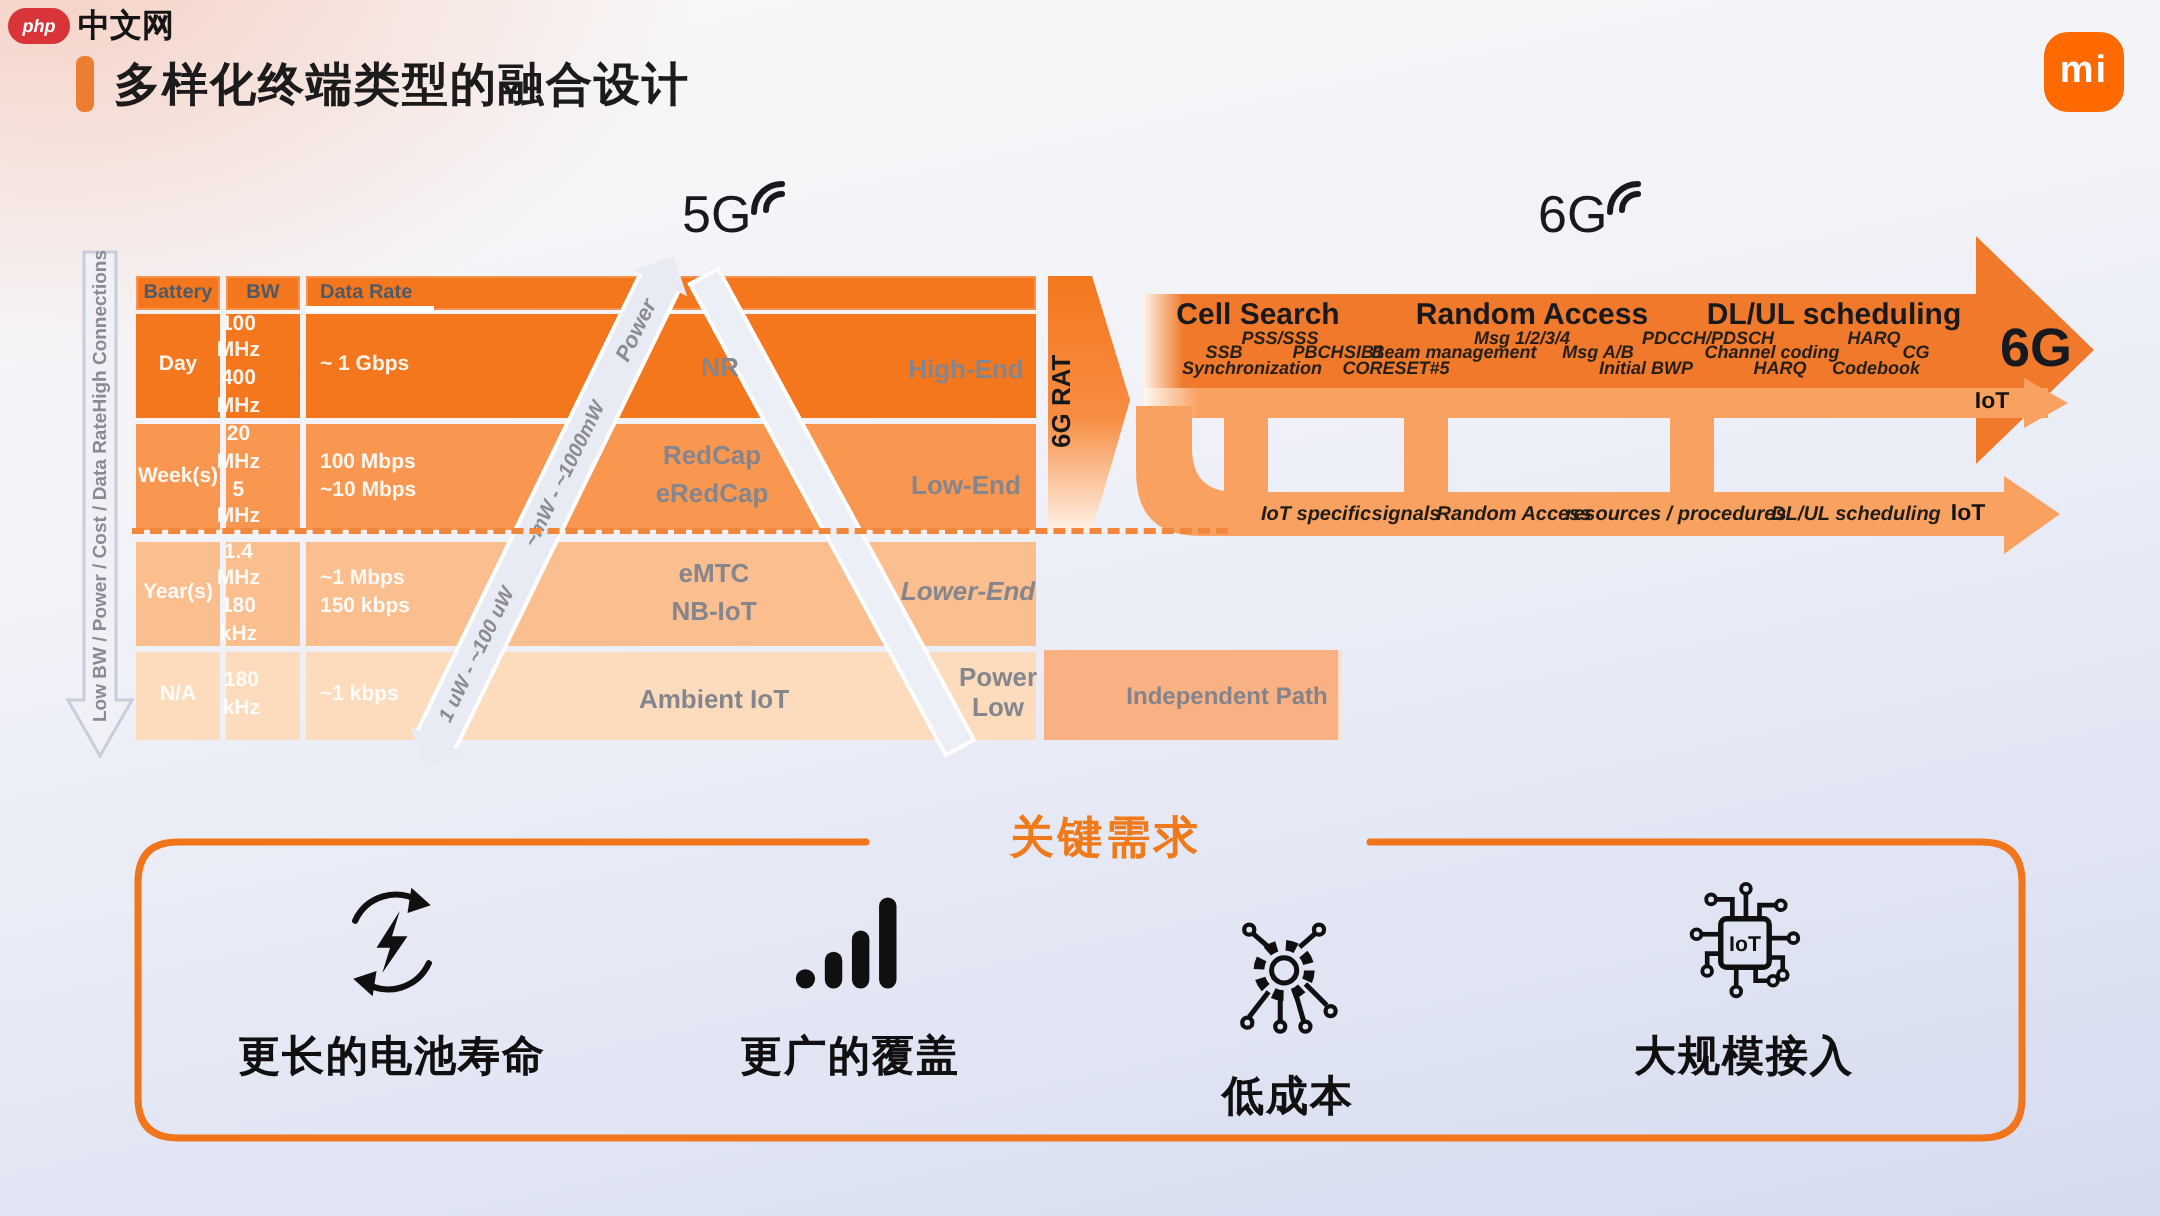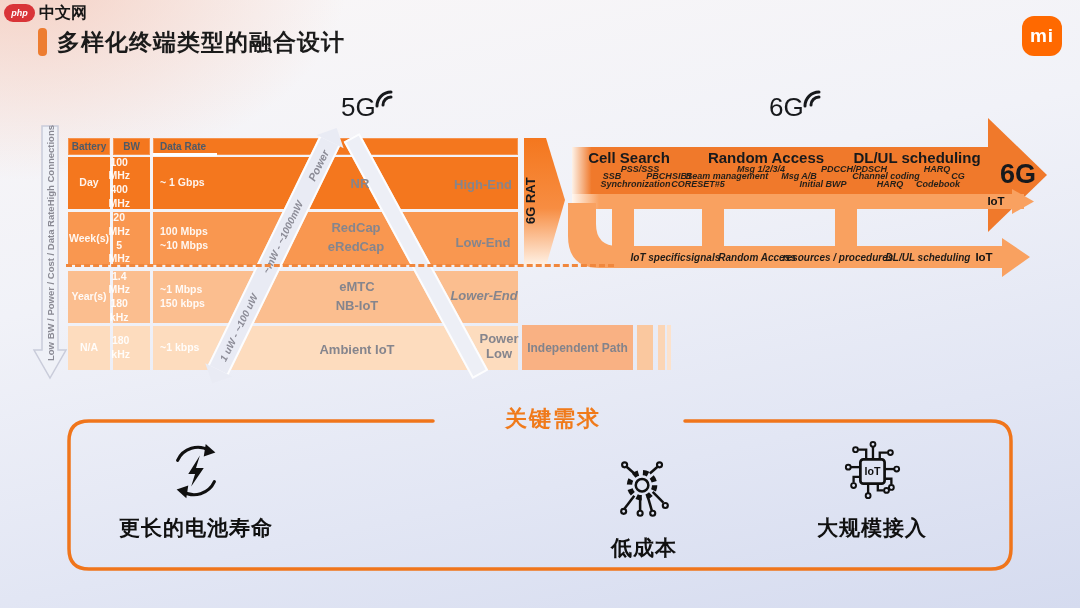--- a/index.html
+++ b/index.html
@@ -58,21 +58,21 @@
   
   .sec-head{z-index:6;font-size:15px;font-weight:bold;color:#17191c;transform:translateX(-50%);white-space:nowrap;}
   .sub{position:absolute;z-index:6;font-size:9px;font-style:italic;font-weight:bold;color:#241f19;
     transform:translateX(-50%);white-space:nowrap;}
   .lowlab{position:absolute;z-index:6;font-size:10px;font-style:italic;font-weight:bold;color:#201c18;
     transform:translateX(-50%);white-space:nowrap;}
   .iot-tag{z-index:7;font-size:11.5px;font-weight:bold;color:#121212;transform:translateX(-50%);}
   .head-6g{left:997px;top:159px;width:42px;text-align:center;font-size:27px;font-weight:bold;color:#16191d;z-index:6;}
   
   .indep{left:522px;top:325px;width:111px;height:45px;background:#f9b183;
-    color:#83838b;font-weight:bold;font-size:12px;z-index:2;}
+    color:#83838b;font-weight:bold;font-size:12px;z-index:2;padding-left:36px;}
   
   .req-title{left:493px;top:404px;width:120px;text-align:center;font-size:22px;font-weight:bold;
     color:#f07a1a;letter-spacing:2px;z-index:5;}
   .req-item{display:flex;flex-direction:column;align-items:center;gap:12px;width:220px;z-index:5;}
   .req-label{font-size:21px;font-weight:bold;color:#101010;letter-spacing:1px;white-space:nowrap;}
   svg{display:block;}
 </style>
 </head>
 <body>
 
@@ -185,21 +185,21 @@
     <polygon points="452,79 474,91.5 452,104" fill="#f9a160"></polygon>
   </svg>
   <div class="abs head-6g">6G</div>
   <div class="abs sec-head" style="left:629px;top:149px;">Cell Search</div>
   <div class="abs sec-head" style="left:766px;top:149px;">Random Access</div>
   <div class="abs sec-head" style="left:917px;top:149px;">DL/UL scheduling</div>
 
   <span class="sub" style="left:640px;top:164px;">PSS/SSS</span>
   <span class="sub" style="left:612px;top:171px;">SSB</span>
   <span class="sub" style="left:659px;top:171px;">PBCH</span>
-  <span class="sub" style="left:626px;top:179px;padding-left:19px;">Synchronization</span>
+  <span class="sub" style="left:626px;top:179px;">Synchronization</span>
   <span class="sub" style="left:682px;top:171px;">SIB1</span>
   <span class="sub" style="left:727px;top:171px;">Beam management</span>
   <span class="sub" style="left:698px;top:179px;">CORESET#5</span>
   <span class="sub" style="left:761px;top:164px;">Msg 1/2/3/4</span>
   <span class="sub" style="left:799px;top:171px;">Msg A/B</span>
   <span class="sub" style="left:823px;top:179px;">Initial BWP</span>
   <span class="sub" style="left:854px;top:164px;">PDCCH/PDSCH</span>
   <span class="sub" style="left:886px;top:171px;">Channel coding</span>
   <span class="sub" style="left:890px;top:179px;">HARQ</span>
   <span class="sub" style="left:937px;top:164px;">HARQ</span>
@@ -235,20 +235,29 @@
     <svg width="62" height="62" viewBox="0 0 64 64">
       <path d="M13,21 A23,23 0 0 1 46,11" fill="none" stroke="#101010" stroke-width="3.2" stroke-linecap="round"></path>
       <polygon points="42,4 52,13 40,17" fill="#101010"></polygon>
       <path d="M51,43 A23,23 0 0 1 18,53" fill="none" stroke="#101010" stroke-width="3.2" stroke-linecap="round"></path>
       <polygon points="22,60 12,51 24,47" fill="#101010"></polygon>
       <polygon points="36,16 24,35 31,35 27,48 40,29 32,29" fill="#101010"></polygon>
     </svg>
     <div class="req-label">更长的电池寿命</div>
   </div>
 
+  <div class="abs req-item" style="left:315px;top:440px;">
+    <svg width="62" height="62" viewBox="0 0 64 64">
+      <circle cx="9" cy="51" r="5" fill="#101010"></circle>
+      <rect x="19" y="37" width="9" height="19" rx="4.5" fill="#101010"></rect>
+      <rect x="33" y="26" width="9" height="30" rx="4.5" fill="#101010"></rect>
+      <rect x="47" y="9" width="9" height="47" rx="4.5" fill="#101010"></rect>
+    </svg>
+    <div class="req-label">更广的覆盖</div>
+  </div>
 
   <div class="abs req-item" style="left:534px;top:460px;">
     <svg width="62" height="62" viewBox="0 0 64 64">
       <circle cx="30" cy="26" r="13" fill="none" stroke="#101010" stroke-width="5.5" stroke-dasharray="5.5 4.8"></circle>
       <circle cx="30" cy="26" r="6.5" fill="none" stroke="#101010" stroke-width="2.6"></circle>
       <polyline points="22,14 14,7" fill="none" stroke="#101010" stroke-width="2.6"></polyline>
         <circle cx="12" cy="5" r="2.6" fill="none" stroke="#101010" stroke-width="2.2"></circle>
       <polyline points="38,14 46,7" fill="none" stroke="#101010" stroke-width="2.6"></polyline>
         <circle cx="48" cy="5" r="2.6" fill="none" stroke="#101010" stroke-width="2.2"></circle>
       <polyline points="41,33 52,44" fill="none" stroke="#101010" stroke-width="2.6"></polyline>

